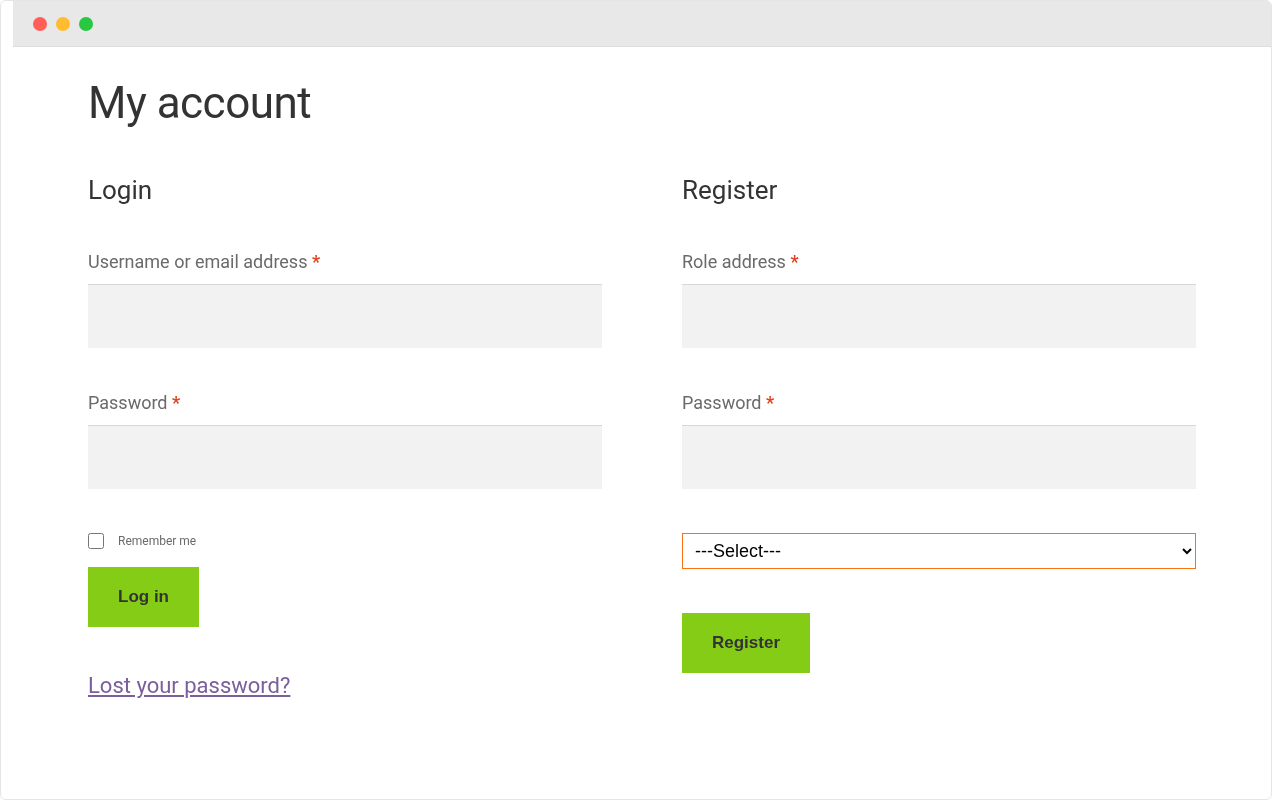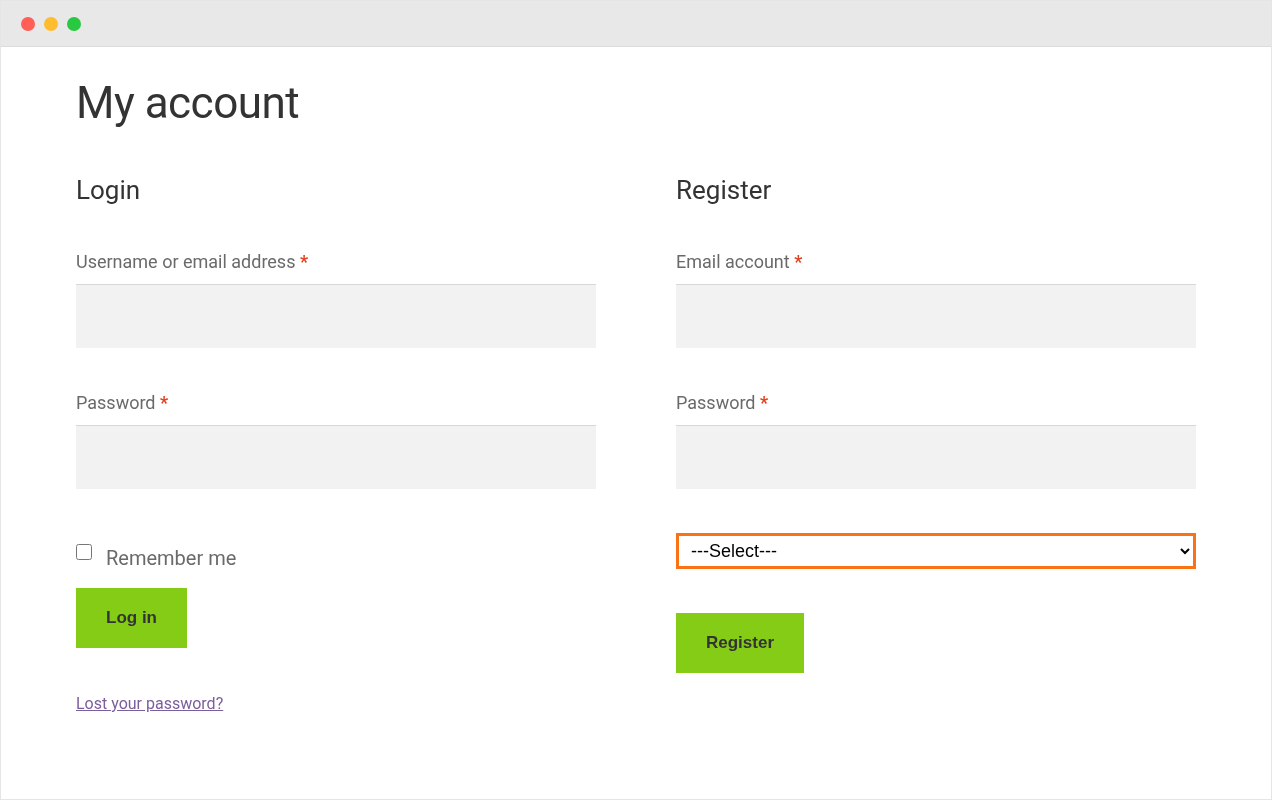--- a/index.html
+++ b/index.html
@@ -12,23 +12,24 @@
     background: #ffffff;
     color: #333;
     width: 1272px;
     height: 800px;
     overflow: hidden;
   }
   .window {
     width: 100%;
     height: 100%;
     border: 1px solid #e5e5e5;
-    border-radius: 0;
+    border-radius: 6px;
     overflow: hidden;
     background: #ffffff;
+    padding-left: 12px;
   }
   .titlebar {
     height: 46px;
     background: #e8e8e8;
     display: flex;
     align-items: center;
     padding-left: 20px;
     gap: 9px;
     border-bottom: 1px solid #dcdcdc;
   }
@@ -99,49 +100,48 @@
     display: flex;
     align-items: center;
     gap: 14px;
     margin-bottom: 18px;
   }
   .checkbox-row input[type="checkbox"] {
     width: 16px;
     height: 16px;
   }
   .checkbox-row span {
-    font-size: 20px;
+    font-size: 12px;
     color: #6a6a6a;
-    margin-top: 13px;
   }
 
   .btn {
     background: #84cc16;
     border: none;
     color: #333333;
     font-size: 17px;
     font-weight: 600;
     padding: 20px 30px;
     cursor: pointer;
   }
 
   .lost-password {
     margin-top: 46px;
   }
   .lost-password a {
     color: #7b5e9c;
-    font-size: 16px;
+    font-size: 22px;
     text-decoration: underline;
   }
 
   .role-select {
     width: 100%;
     height: 36px;
     background: #ffffff;
-    border: 3px solid #f97316;
+    border: 1px solid #f97316;
     font-size: 18px;
     padding: 2px 8px;
     outline: none;
   }
 
   .register-btn-wrap {
     margin-top: 44px;
   }
 </style>
 </head>
@@ -188,21 +188,21 @@
         <div class="lost-password">
           <a href="#">Lost your password?</a>
         </div>
       </div>
 
       <div class="col">
         <h2 class="section-heading">Register</h2>
 
         <div class="form-row">
           <label class="field-label">
-            <span>Email account </span><span class="required">*</span>
+            <span>Role address </span><span class="required">*</span>
           </label>
           <input type="text" class="text-input" style="">
         </div>
 
         <div class="form-row">
           <label class="field-label">
             <span>Password </span><span class="required">*</span>
           </label>
           <input type="password" class="text-input" style="">
         </div>

